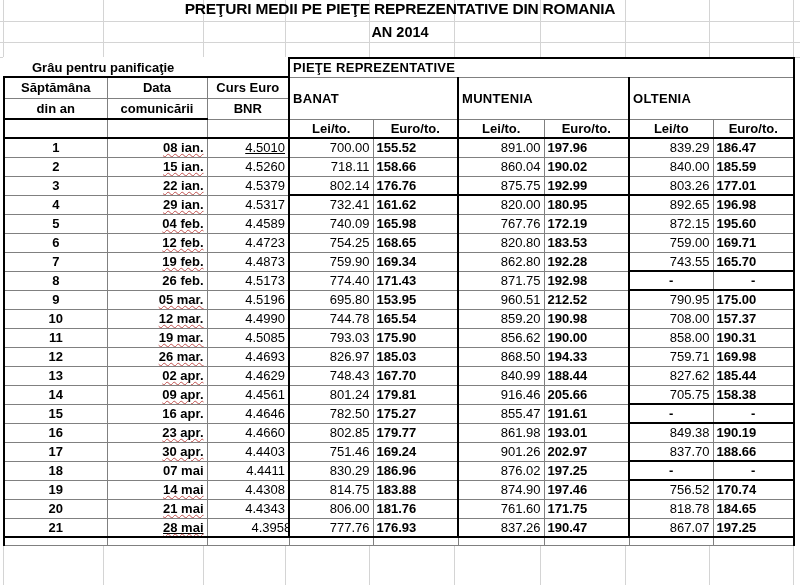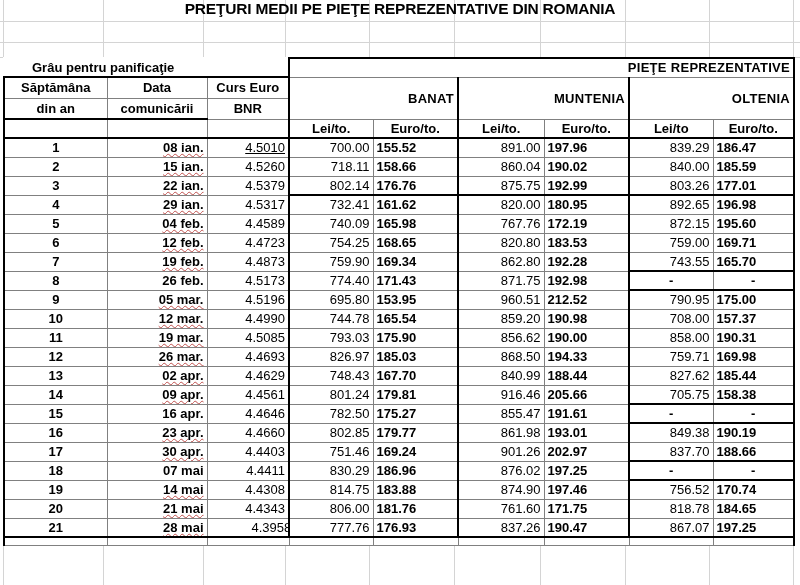--- a/index.html
+++ b/index.html
@@ -112,21 +112,21 @@
     background: transparent !important;
   }
 
   .hdr {
     font-weight: bold;
     text-align: center;
     font-size: 13.5px;
   }
   .hdr-big {
     font-weight: bold;
-    text-align: right;
+    text-align: left;
     font-size: 14px;
     letter-spacing: 0.3px;
   }
   .hdr-sub {
     font-weight: bold;
     text-align: center;
     font-size: 13px;
   }
 
   
@@ -159,20 +159,21 @@
     <div class="vline" style="left: 709px;"></div>
     <div class="vline" style="left: 793px;"></div>
     <div class="hline" style="top: 21px;"></div>
     <div class="hline" style="top: 42px;"></div>
     <div class="hline" style="top: 57px;"></div>
   </div>
 
 <div id="page">
 
   <div class="doc-title">PREŢURI MEDII PE PIEŢE REPREZENTATIVE DIN ROMANIA</div>
+  <div class="doc-subtitle">AN  2014</div>
 
   <table id="grid-table">
     <colgroup>
       <col style="width:103px">
         <col style="width:100px">
         <col style="width:82px">
       <col style="width:84px">
         <col style="width:85px">
       <col style="width:86px">
         <col style="width:85px">
@@ -428,21 +429,21 @@
           <td class="num br">4.4343</td>
           <td class="num bl">806.00</td>
           <td class="numb br">181.76</td>
           <td class="num">761.60</td>
           <td class="numb br">171.75</td>
           <td class="num">818.78</td>
           <td class="numb br">184.65</td>
         </tr>
         <tr>
           <td class="wk bl" style="border-bottom: 2px solid rgb(0, 0, 0);">21</td>
-          <td class="dt" style="border-bottom: 2px solid rgb(0, 0, 0);"><span class="sq">28 mai</span></td>
+          <td class="dt" style="border-bottom: 2px solid rgb(0, 0, 0); text-decoration: underline;"><span class="sq">28 mai</span></td>
           <td class="num br" style="border-bottom: 2px solid rgb(0, 0, 0); padding-left: 44px;">4.3958</td>
           <td class="num bl" style="border-bottom: 2px solid rgb(0, 0, 0);">777.76</td>
           <td class="numb br" style="border-bottom: 2px solid rgb(0, 0, 0);">176.93</td>
           <td class="num" style="border-bottom: 2px solid rgb(0, 0, 0);">837.26</td>
           <td class="numb br" style="border-bottom: 2px solid rgb(0, 0, 0);">190.47</td>
           <td class="num" style="border-bottom: 2px solid rgb(0, 0, 0);">867.07</td>
           <td class="numb br" style="border-bottom: 2px solid rgb(0, 0, 0);">197.25</td>
         </tr>
         <tr>
           <td style="height: 8px; border-left: 2px solid rgb(0, 0, 0);"></td>

